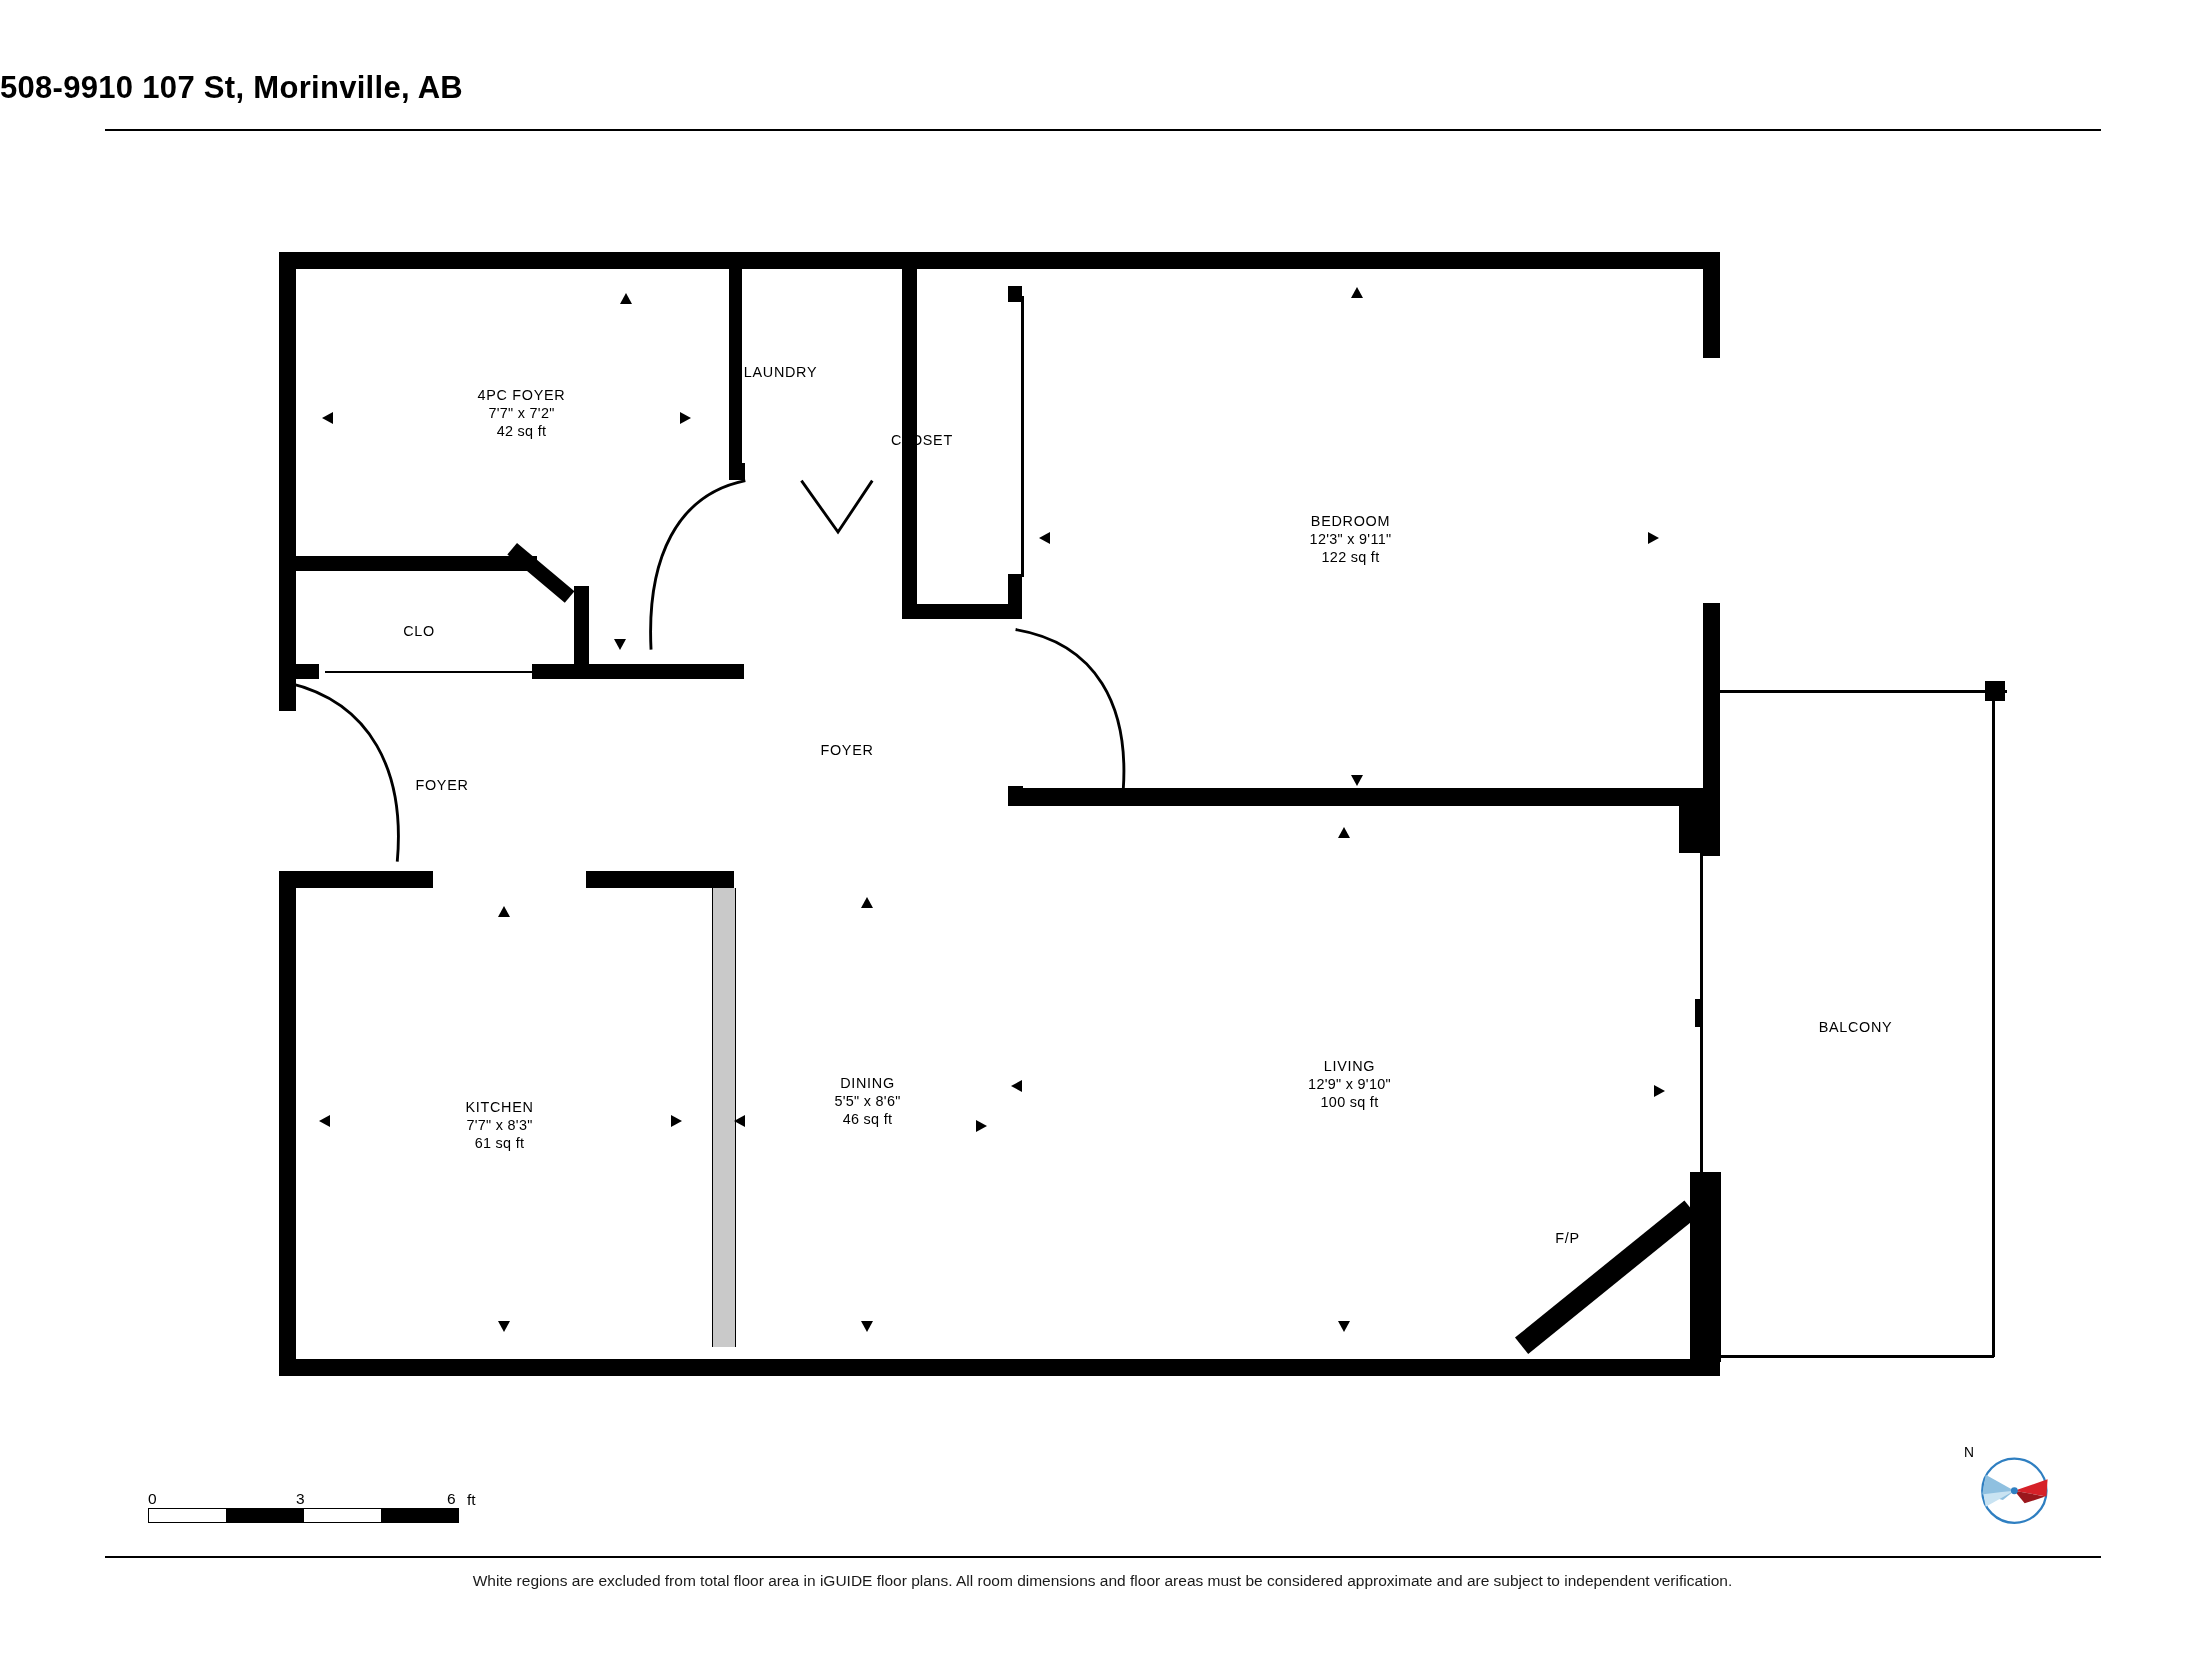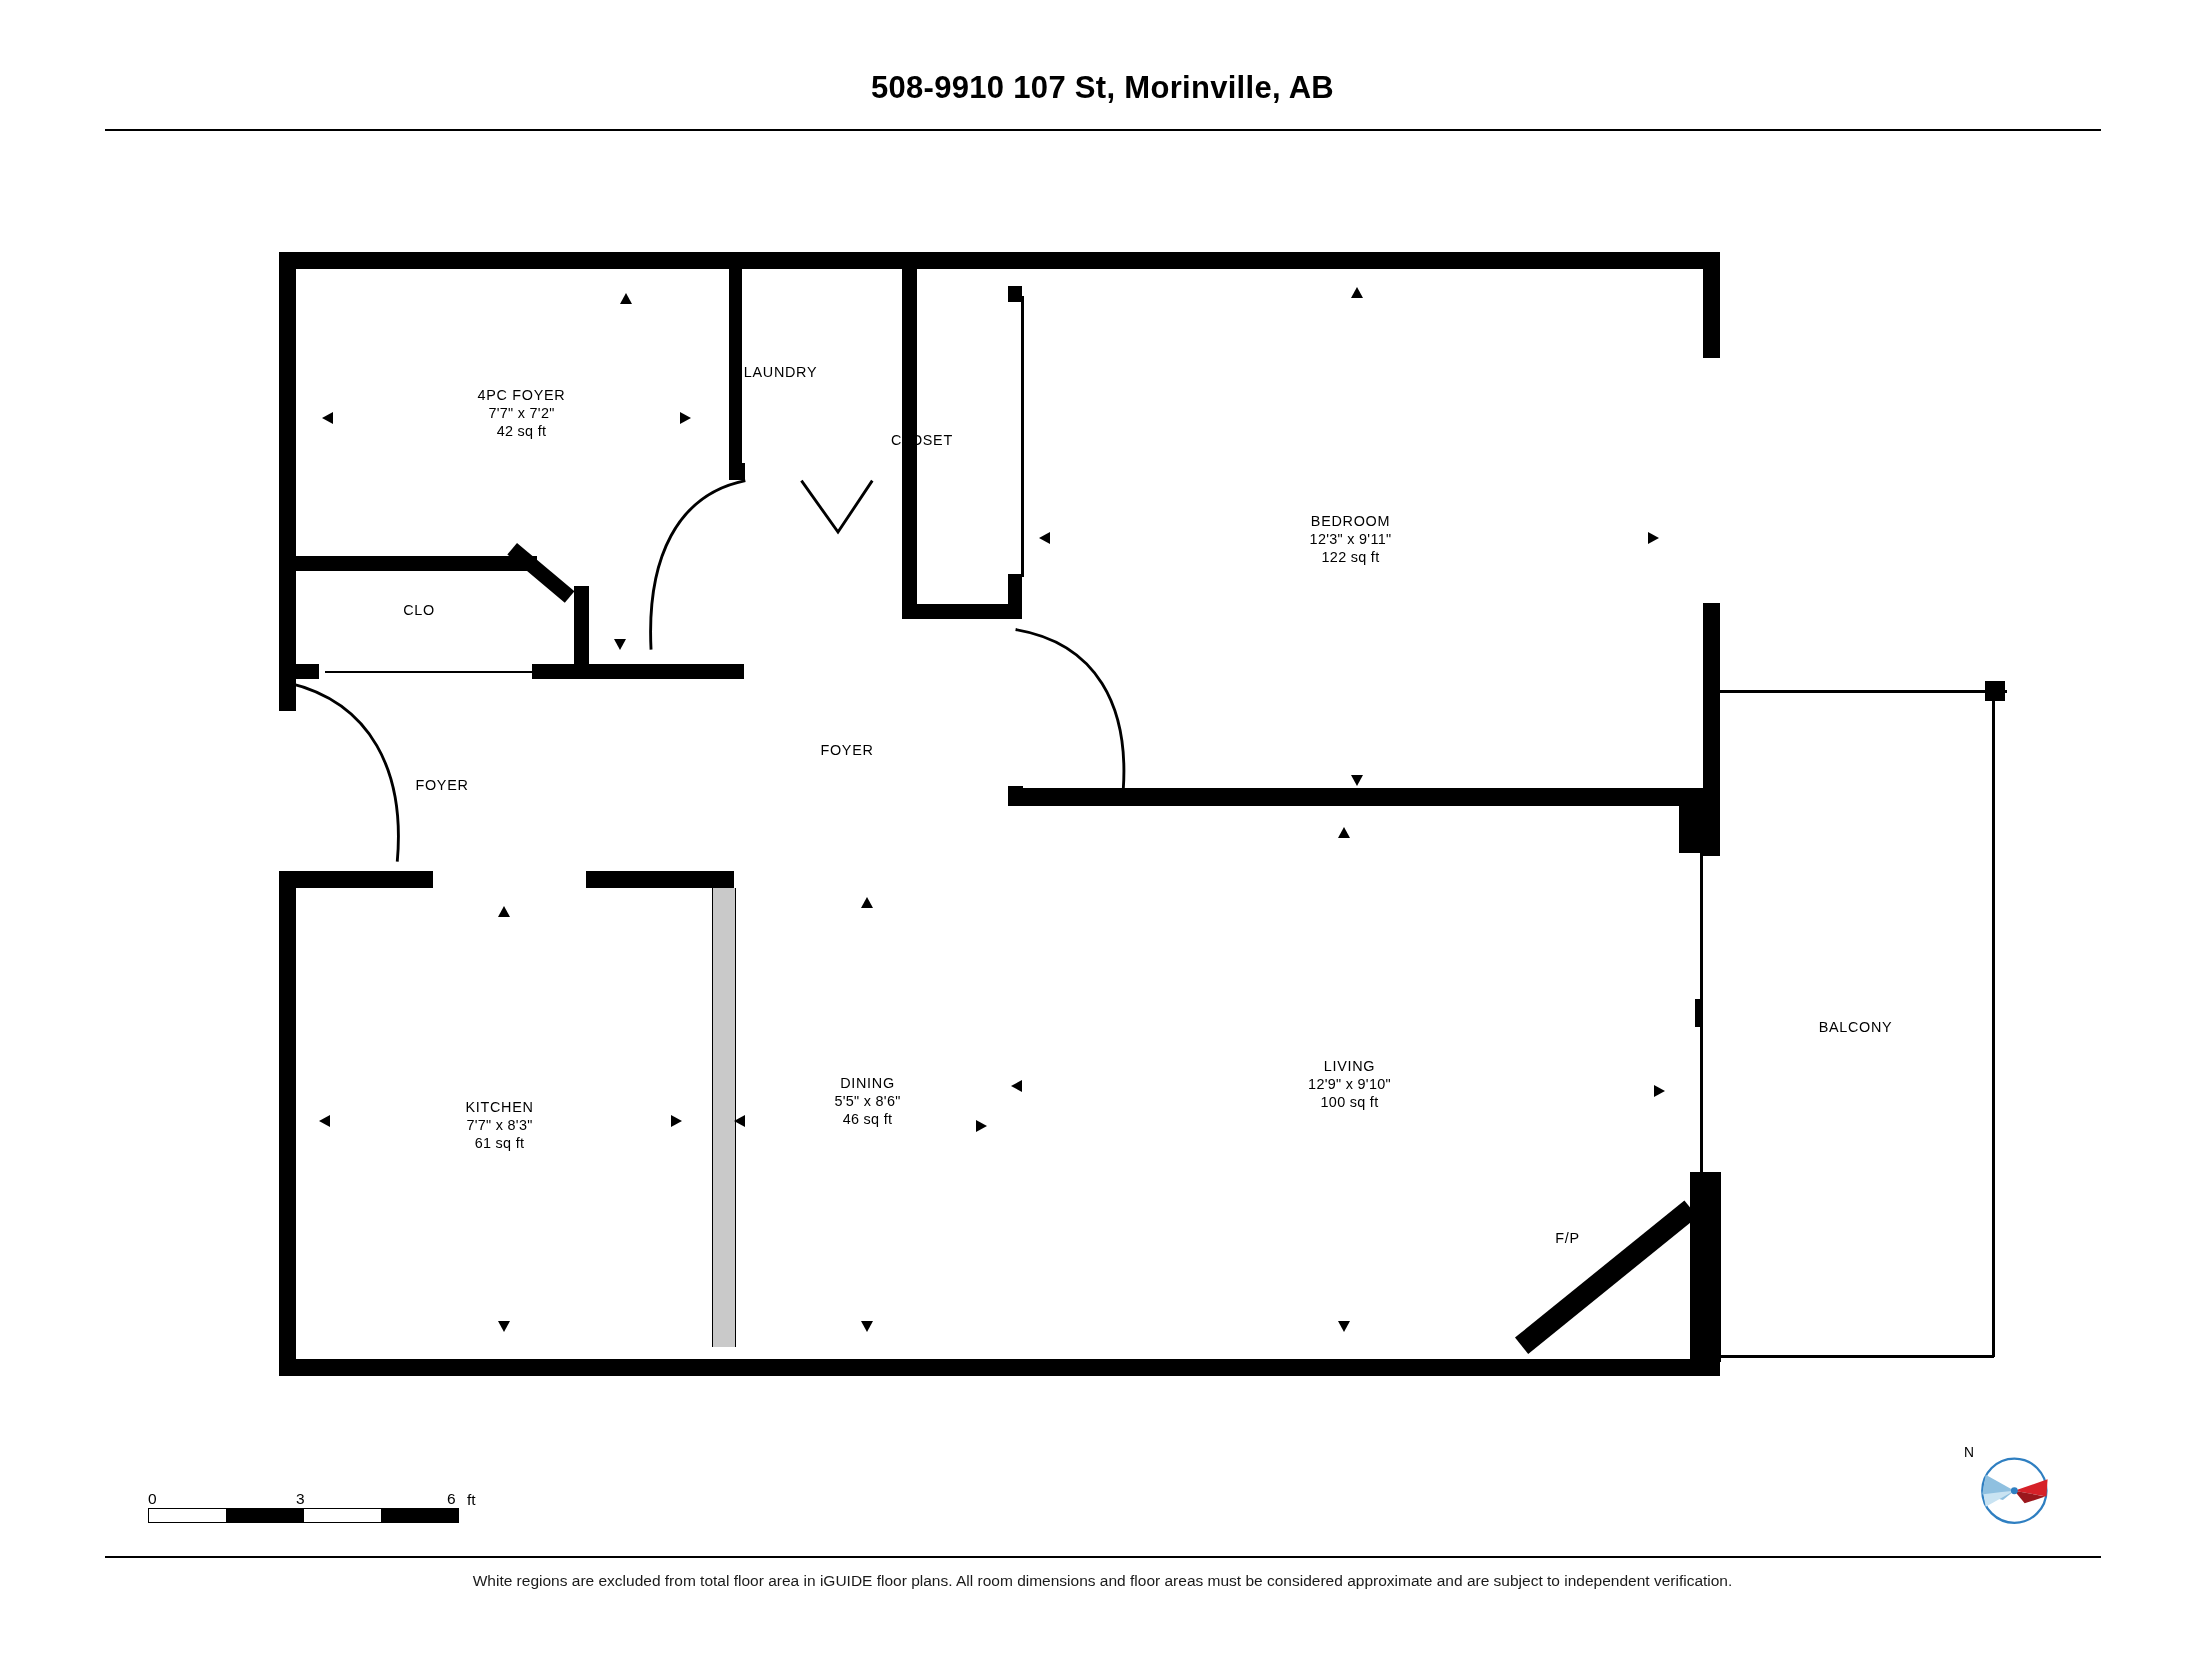--- a/index.html
+++ b/index.html
@@ -20,21 +20,20 @@
     left: 0; top: 0;
     width: 2205px;
     height: 1654px;
   }
 
   
   .title {
     position: absolute;
     left: 0; top: 70px;
     width: 2205px;
-    text-align: center;
     font-size: 31px;
     font-weight: bold;
     letter-spacing: 0.3px;
   }
   .rule-top {
     position: absolute;
     left: 105px; top: 129px;
     width: 1996px;
     height: 2.3px;
     background: #000;
@@ -240,21 +239,21 @@
     <div class="room" style="left:833px; top:431px; width:178px;">
       <div class="nm">CLOSET</div>
     </div>
 
     <div class="room" style="left:1247px; top:512px; width:207px;">
       <div class="nm">BEDROOM</div>
       <div>12'3" x 9'11"</div>
       <div>122 sq ft</div>
     </div>
 
-    <div class="room" style="left:333px; top:601px; width:172px;">
+    <div class="room" style="left:333px; top:622px; width:172px;">
       <div class="nm">CLO</div>
     </div>
 
     <div class="room" style="left:356px; top:776px; width:172px;">
       <div class="nm">FOYER</div>
     </div>
 
     <div class="room" style="left:758px; top:741px; width:178px;">
       <div class="nm">FOYER</div>
     </div>

